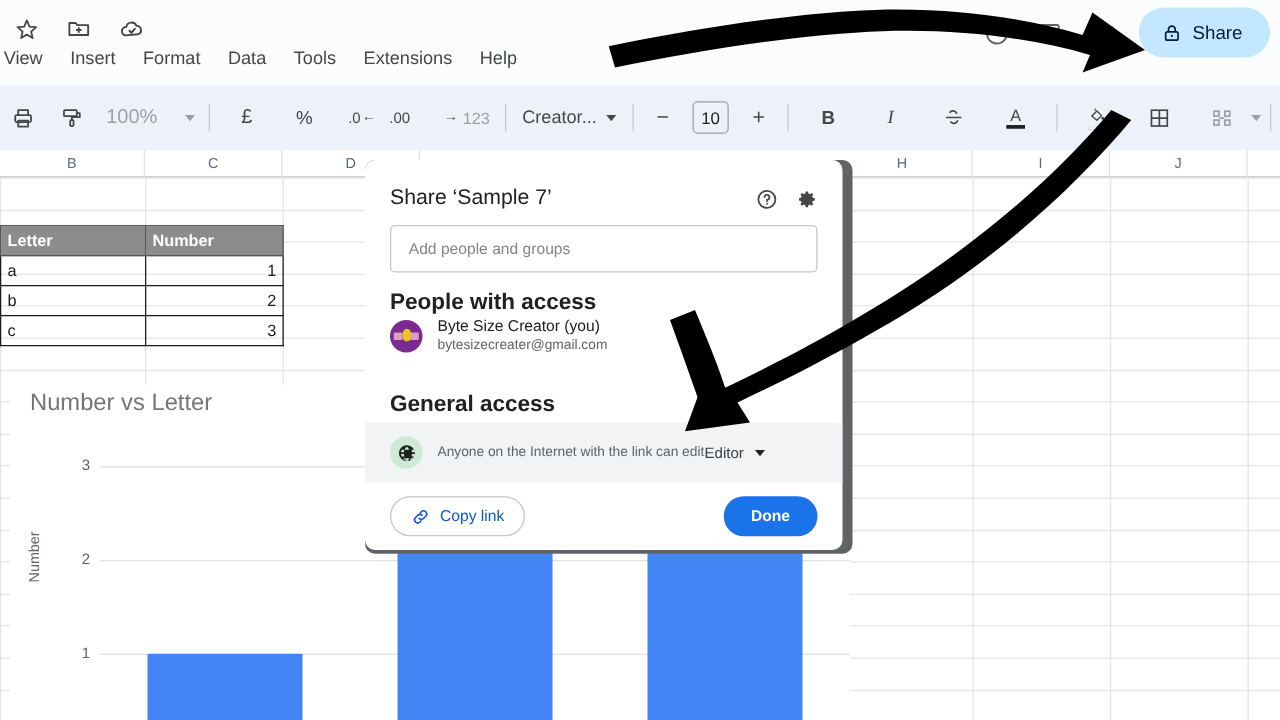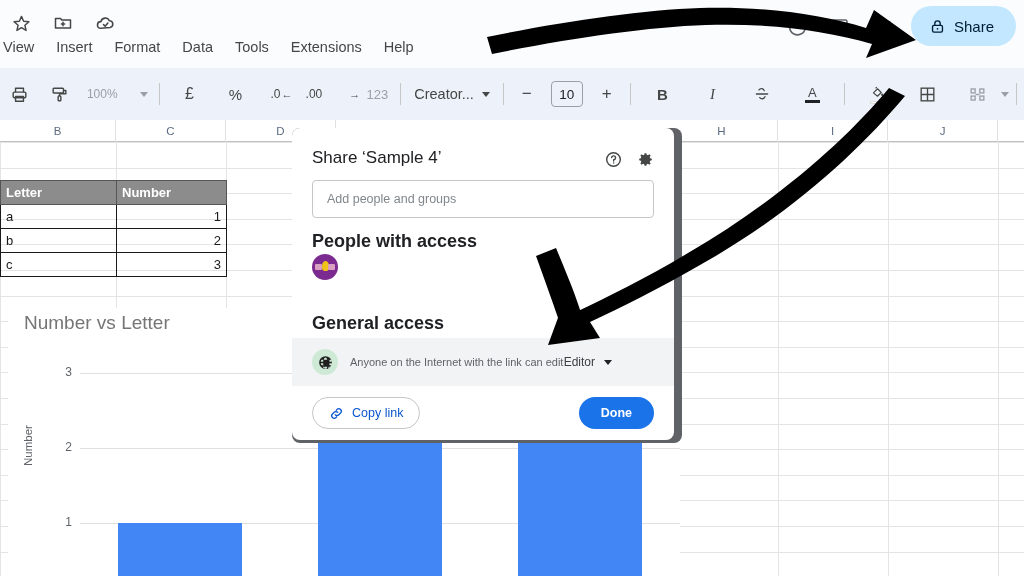--- a/index.html
+++ b/index.html
@@ -24,21 +24,21 @@
     height:40px; background:#c2e7ff; border-radius:20px;
     display:flex; align-items:center; gap:8px; padding:0 22px 0 18px;
     color:#001d35; font-size:15px; margin-left:6px;
   }
 
   
   .toolbar { position:absolute; left:0; top:68px; width:1024px; height:52px; background:#edf2fa; display:flex; align-items:center; }
   .tb { height:32px; min-width:32px; display:flex; align-items:center; justify-content:center; color:#444746; border-radius:4px; font-size:15px; }
   .tb.dim { color:#9aa0a6; }
   .tb-sep { width:1px; height:22px; background:#c7c7c7; margin:0 7px; }
-  .zoom-box { display:flex; align-items:center; gap:16px; color:#9aa0a6; font-size:12px; padding:0 4px; }
+  .zoom-box { display:flex; align-items:center; gap:16px; color:#9aa0a6; font-size:16px; padding:0 4px; }
   .font-box { display:flex; align-items:center; gap:8px; color:#444746; font-size:14.5px; padding:0 6px; }
   .fsize { width:40px; height:26px; border:1px solid #9aa0a6; border-radius:4px; display:flex; align-items:center; justify-content:center; font-size:13.5px; color:#202124; }
   .caret { width:0;height:0;border-left:4px solid transparent;border-right:4px solid transparent;border-top:5px solid currentColor; }
 
   
   .grid-wrap { position:absolute; left:0; top:120px; width:1024px; height:456px; background:#fff; overflow:hidden; }
   .colhdr { position:absolute; left:0; top:0; width:1024px; height:22px; background:#fff; border-bottom:1px solid #c0c0c0; }
   .colhdr .cell { position:absolute; top:0; height:22px; display:flex; align-items:center; justify-content:center;
                   font-size:11.5px; color:#5b6b7f; border-right:1px solid #e0e0e0; }
   .gridlines { position:absolute; left:0; top:22px; width:1024px; height:434px; }
@@ -313,21 +313,21 @@
           <div class="ytick" style="left: 44px; top: 56.5455px;">3</div>
           <div class="bar" style="left: 110px; top: 214.848px; width: 124px; height: 75.1515px; background: rgb(66, 133, 244);"></div>
           <div class="bar" style="left: 310px; top: 132.182px; width: 124px; height: 157.818px; background: rgb(66, 133, 244);"></div>
           <div class="bar" style="left: 510px; top: 124.667px; width: 124px; height: 165.333px; background: rgb(66, 133, 244);"></div>
         </div>
     </div>
   </div>
 
   <div class="dlg-shadow"></div>
   <div class="dlg">
-    <div class="dlg-title">Share ‘Sample 4’</div>
+    <div class="dlg-title">Share ‘Sample 7’</div>
 
     <div class="dlg-ic" style="right:50px;">
       <svg width="19" height="19" viewBox="0 0 24 24" fill="none" stroke="#444746" stroke-width="1.8">
         <circle cx="12" cy="12" r="8.6"></circle>
           <path d="M9.6 9.6a2.5 2.5 0 1 1 2.6 2.8v1.4" stroke-linecap="round"></path>
         <circle cx="12.2" cy="16.4" r="0.95" fill="#444746" stroke="none"></circle>
       </svg>
     </div>
     <div class="dlg-ic" style="right:18px;">
       <svg width="19" height="19" viewBox="0 0 24 24" fill="#444746">
@@ -337,20 +337,24 @@
     </div>
 
     <div class="ppl-input">Add people and groups</div>
 
     <div class="sec-title" style="left:20px; top:103px;">People with access</div>
 
     <div class="person">
       <div class="avatar">
           <div class="av-mid"></div>
         </div>
+      <div>
+        <div class="p-name">Byte Size Creator (you)</div>
+        <div class="p-mail">bytesizecreater@gmail.com</div>
+      </div>
     </div>
 
     <div class="sec-title" style="left:20px; top:185px;">General access</div>
 
     <div class="gen-row">
       <div class="globe">
         <svg width="17" height="17" viewBox="0 0 24 24" fill="#1f1f1f">
           <path d="M12 3a9 9 0 1 0 0 18 9 9 0 0 0 0-18zm0 2.1c1 0 1.9 1.2 2.4 3H9.6c.5-1.8 1.4-3 2.4-3zM6.4 8.1h2.6a16 16 0 0 0-.3 2.8H5.3a6.9 6.9 0 0 1 1.1-2.8zm-1.1 4.9h3.4c.05 1 .15 1.9.3 2.8H6.4a6.9 6.9 0 0 1-1.1-2.8zm2.6 4.9h2.2c.4 1.2.9 2.2 1.5 2.8a7 7 0 0 1-3.7-2.8zm4.1 0h2.6c-.5 1.8-1.4 3-2.4 3s-1.9-1.2-2.4-3zm4.6 0h2.2a7 7 0 0 1-3.7 2.8c.6-.6 1.1-1.6 1.5-2.8zm1.1-4.9h3.4a6.9 6.9 0 0 1-1.1 2.8h-2.6c.15-.9.25-1.8.3-2.8zm0-2.1c-.05-1-.15-1.9-.3-2.8h2.6a6.9 6.9 0 0 1 1.1 2.8z"></path>
         </svg>
       </div>

